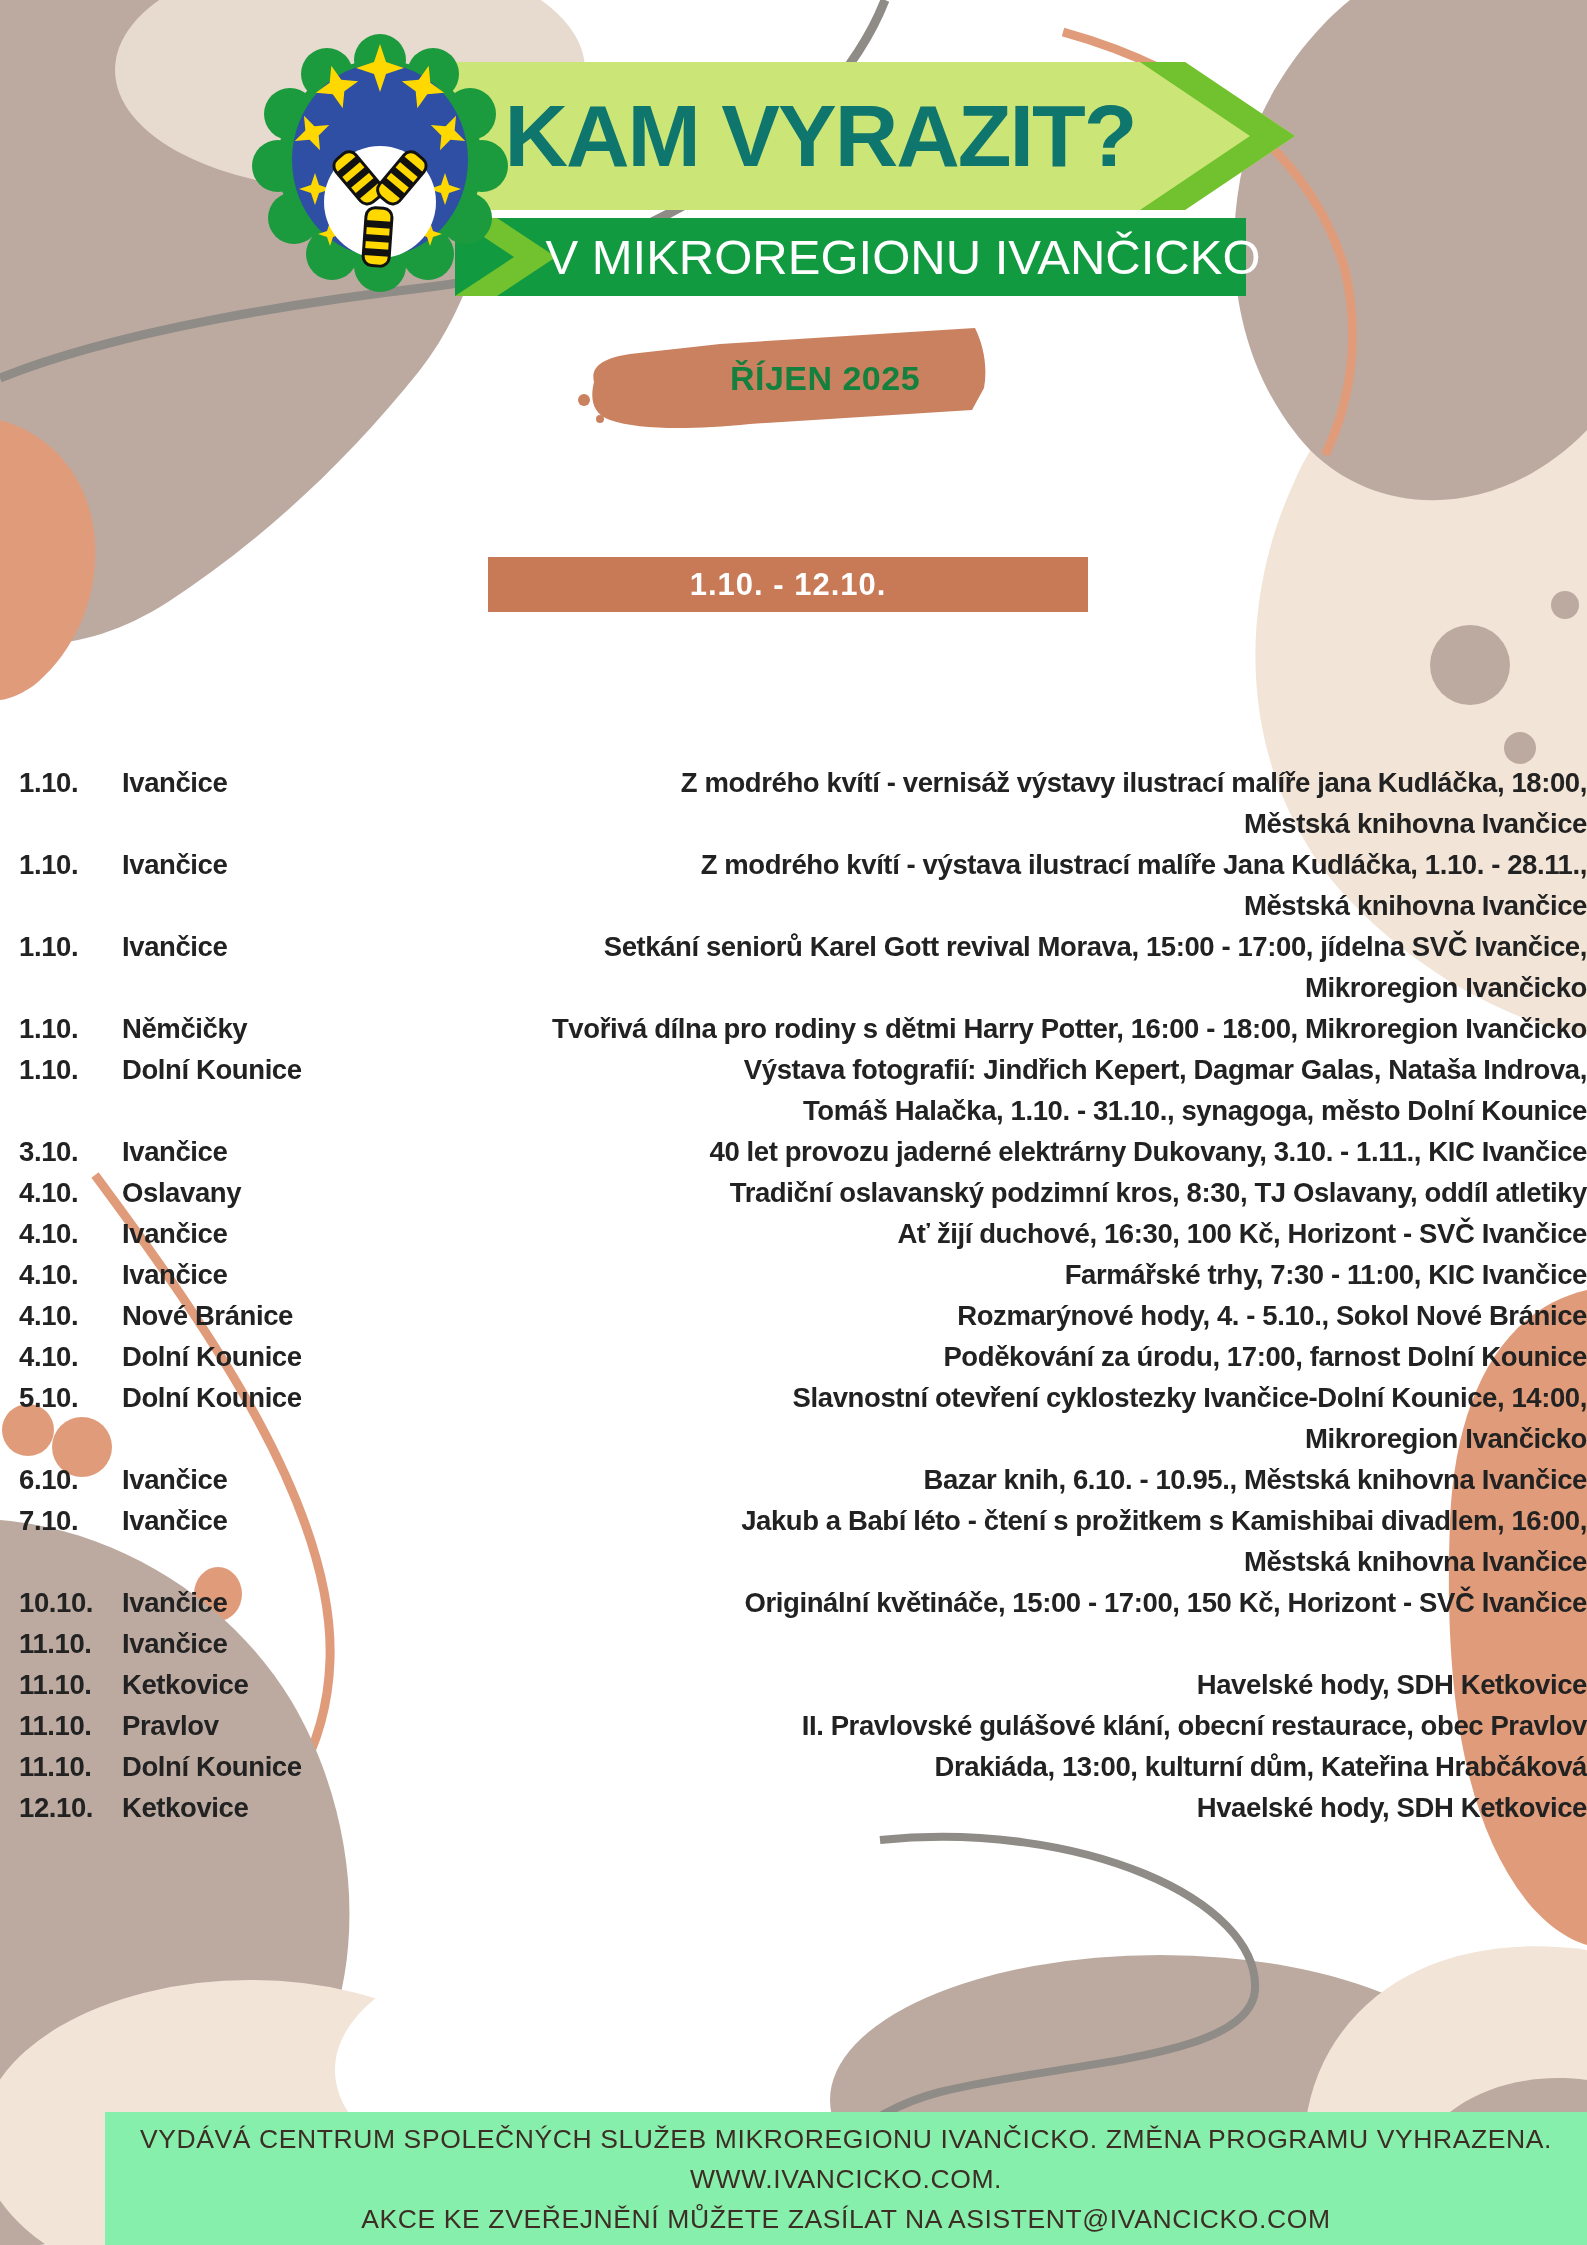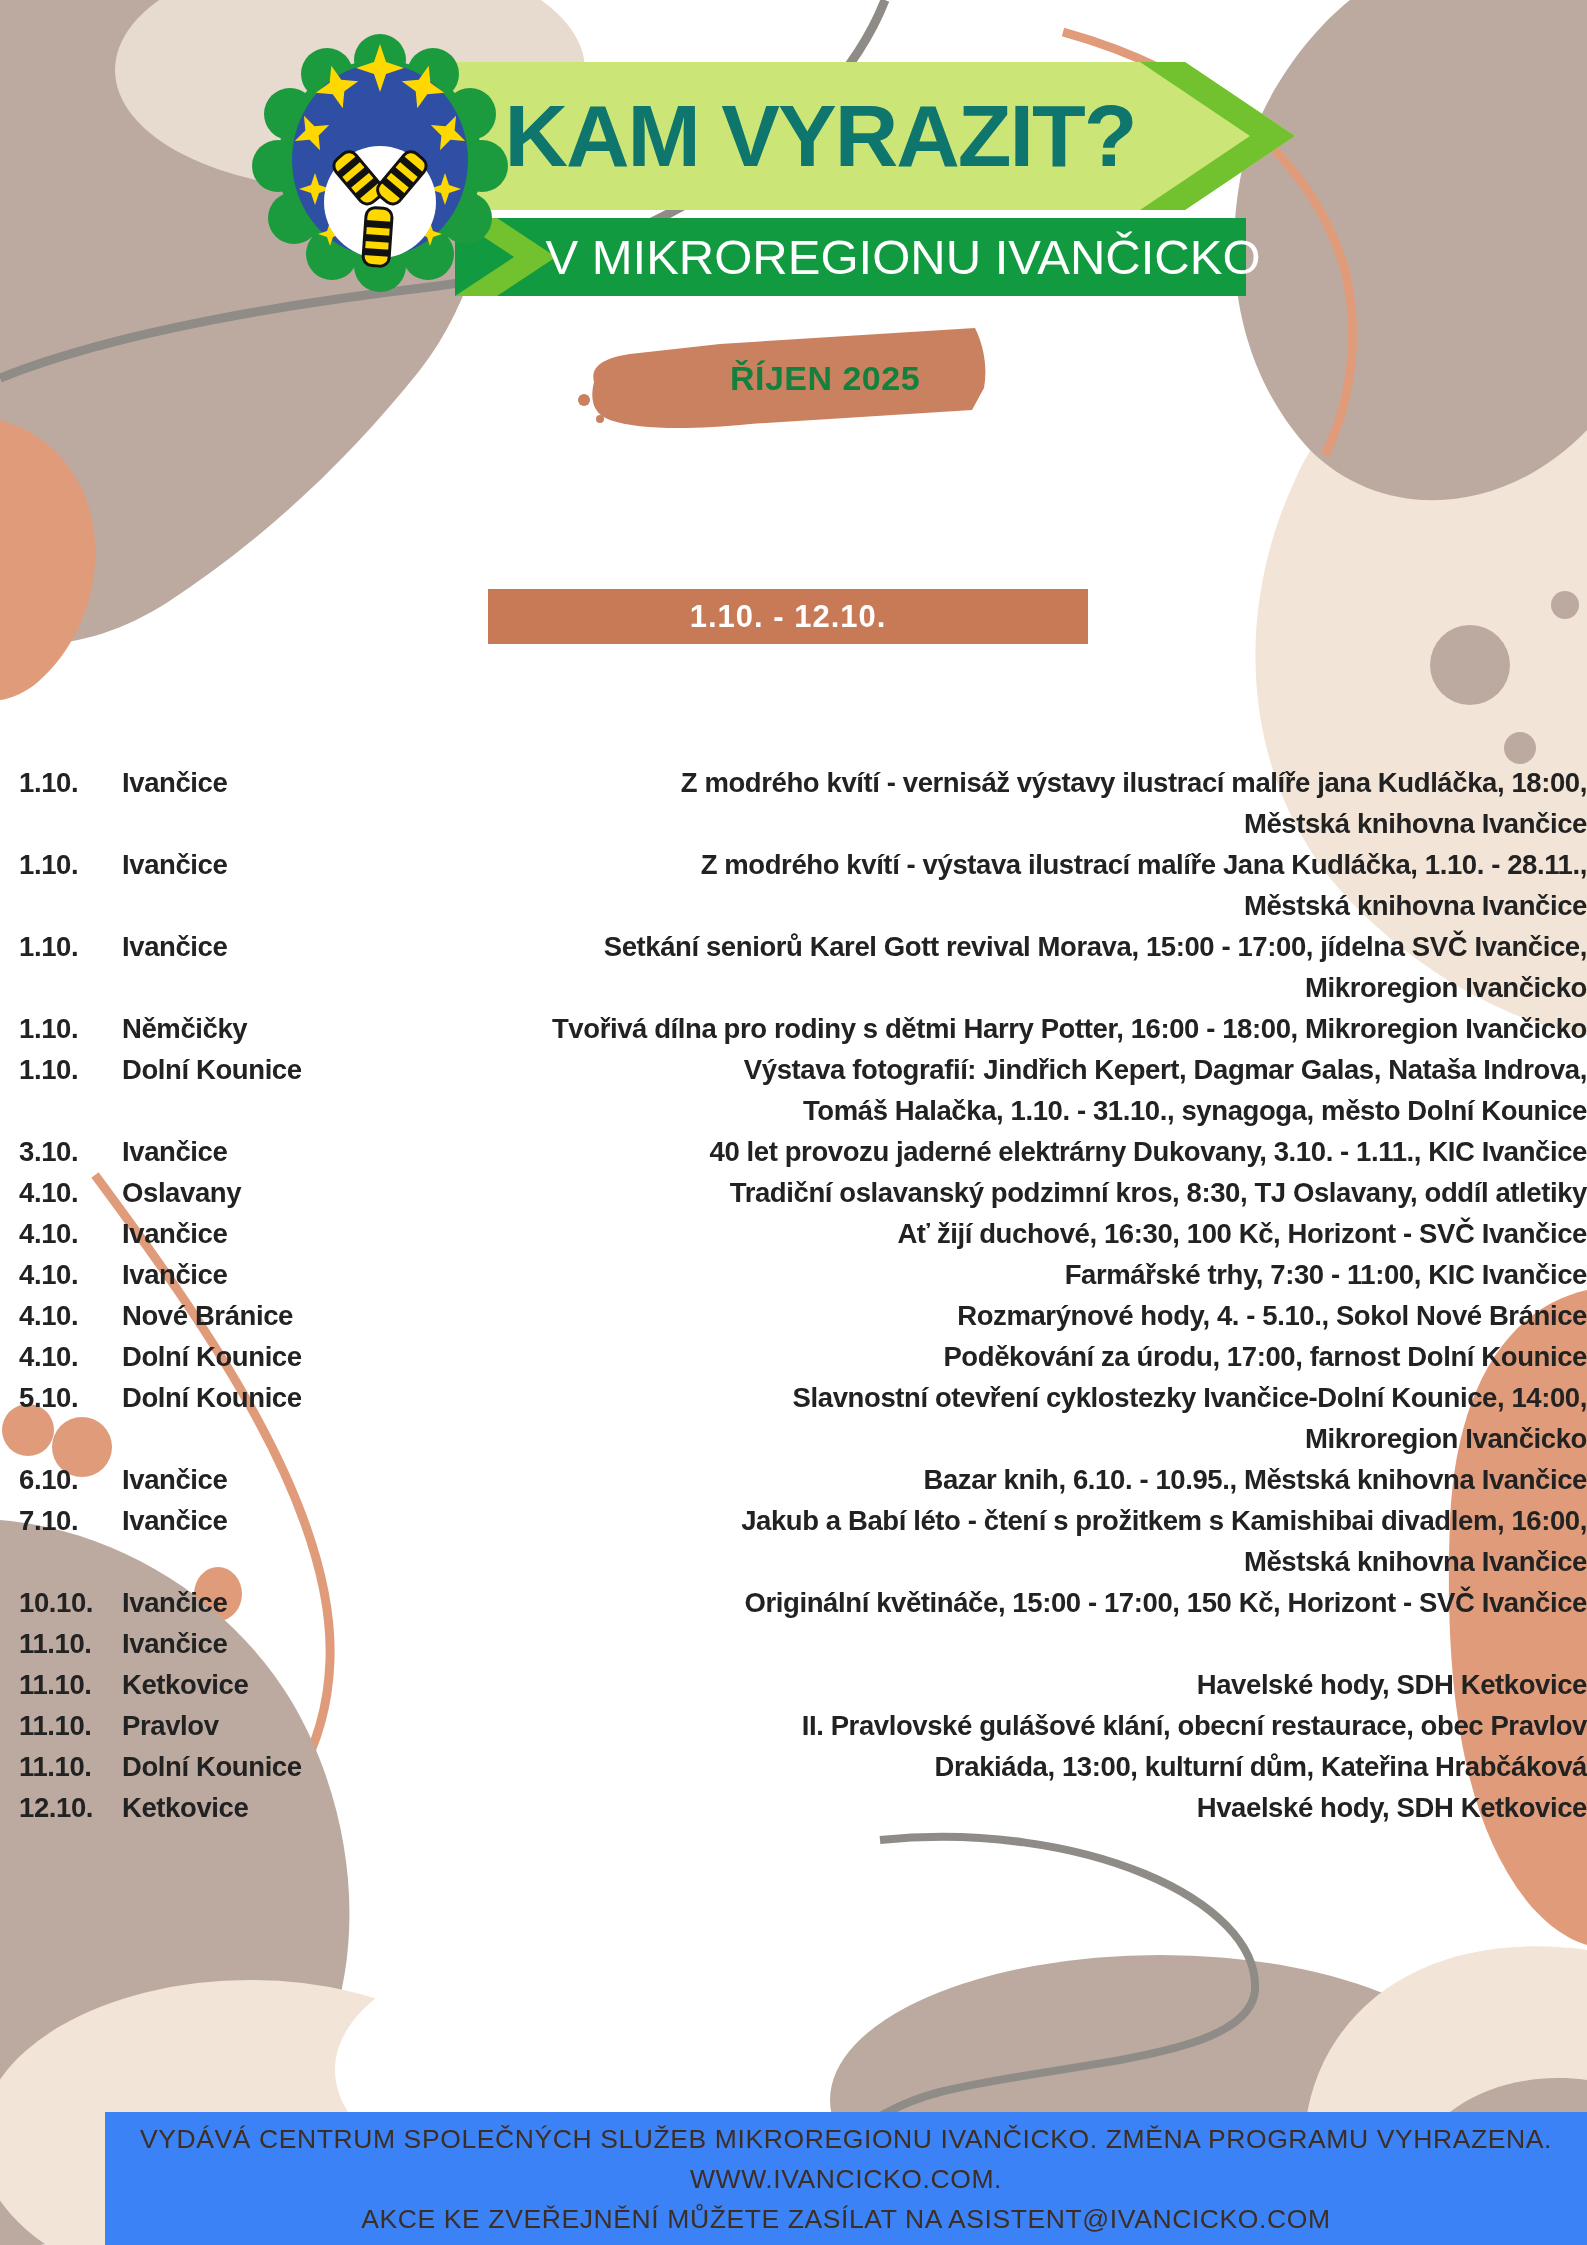--- a/index.html
+++ b/index.html
@@ -16,33 +16,33 @@
   .banner-sub{position:absolute;left:560px;top:218px;width:686px;height:78px;
     display:flex;align-items:center;justify-content:center;
     font-size:49px;font-weight:normal;color:#ffffff;white-space:nowrap;}
 
   .month-brush{position:absolute;left:570px;top:322px;width:420px;height:112px;}
   .month-brush svg{position:absolute;left:0;top:0;}
   .month-label{position:absolute;left:0;top:0;width:100%;height:100%;
     display:flex;align-items:center;justify-content:center;padding-left:90px;box-sizing:border-box;
     font-size:34px;font-weight:bold;color:#15803d;letter-spacing:0.5px;}
 
-  .range-bar{position:absolute;left:488px;top:589px;width:600px;height:55px;background:#c87a57;
+  .range-bar{position:absolute;left:488px;top:557px;width:600px;height:55px;background:#c87a57;
     display:flex;align-items:center;justify-content:center;
     font-size:31px;font-weight:bold;color:#ffffff;letter-spacing:1px;}
 
   
   .events{position:absolute;left:0;top:762px;width:1587px;color:#222;}
   .event-row{display:grid;grid-template-columns:103px 243px 1fr;padding-left:19px;
     font-weight:bold;font-size:27.5px;line-height:41px;letter-spacing:-0.4px;}
   .ev-date,.ev-place{white-space:nowrap;}
   .ev-line{white-space:nowrap;text-align:right;}
 
   
-  .footer{position:absolute;left:105px;top:2112px;width:1482px;height:133px;background:#3b82f6;
+  .footer{position:absolute;left:105px;top:2112px;width:1482px;height:133px;background:#86efac;
     display:flex;flex-direction:column;align-items:center;justify-content:center;
     color:#3d2e25;font-size:26.5px;line-height:40px;letter-spacing:0.6px;text-align:center;}
 </style>
 </head>
 <body>
 
 <div class="page">
 
   <svg class="bg" viewBox="0 0 1587 2245" aria-hidden="true">
 

